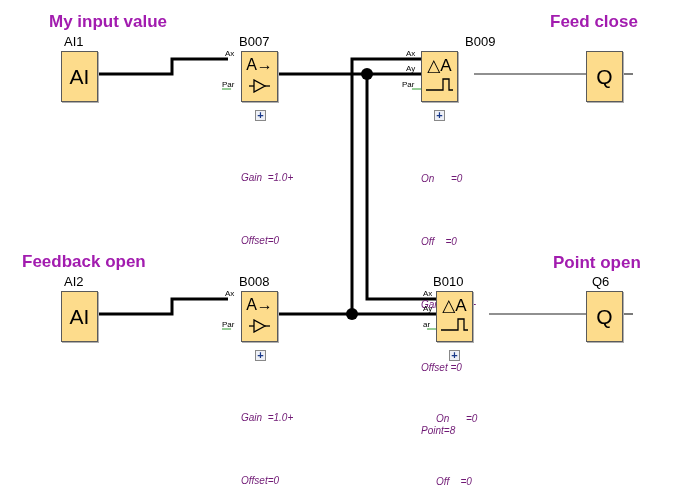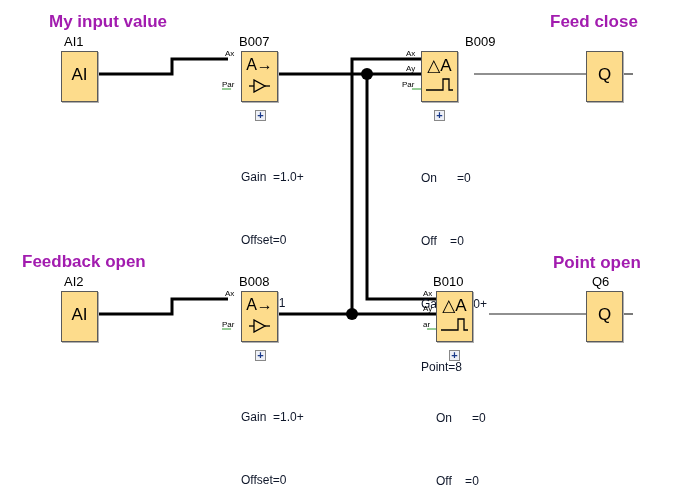--- a/index.html
+++ b/index.html
@@ -3,24 +3,24 @@
 <meta charset="utf-8">
 <style>
   html, body { margin: 0; padding: 0; background: #ffffff; }
   body { width: 676px; height: 485px; position: relative; overflow: hidden;
          font-family: "Liberation Sans", sans-serif; }
   .abs { position: absolute; }
   .title { font-weight: bold; font-size: 17px; color: #a21caf; white-space: nowrap; }
   .blk-label { font-size: 13px; color: #000; white-space: nowrap; }
   .block { background: #fddc8c; border: 1.5px solid #5a5a5a; box-sizing: border-box;
            box-shadow: 1px 1px 0 #b0b0b0; }
-  .block-text { font-size: 17px; color: #000; position: absolute; left: 0; right: 0;
+  .block-text { font-size: 21px; color: #000; position: absolute; left: 0; right: 0;
                 text-align: center; }
   .pin { font-size: 8px; color: #000; white-space: nowrap; text-align: center; }
-  .params { font-size: 12px; color: #0f172a; line-height: 21px; white-space: pre; }
+  .params { font-size: 10px; color: #701a75; line-height: 21px; white-space: pre; font-style: italic; }
   .expand { width: 11px; height: 11px; border: 1px solid #888; background: #eef0f6;
             box-sizing: border-box; font-size: 11px; line-height: 9px; text-align: center;
             color: #1a3a8a; font-weight: bold; cursor: pointer; }
   svg.wires { position: absolute; left: 0; top: 0; }
 </style>
 </head>
 <body>
 
 <svg class="wires" width="676" height="485">
 
@@ -109,20 +109,21 @@
   <span class="block-text" style="top:3px;font-size:17px;">△A</span>
   <svg class="abs" style="left:3px;top:24px;" width="30" height="16">
     <polyline points="1,14 18,14 18,3 24,3 24,14 28,14" fill="none" stroke="#000" stroke-width="1.3"></polyline>
   </svg>
 </div>
 <div class="abs expand" style="left:434px;top:110px;">+</div>
 <div class="abs params" style="left:421px;top:126px;">
   <div>On      =0</div>
   <div>Off    =0</div>
   <div>Gain   =1.0+</div>
+  <div>Offset =0</div>
   <div>Point=8</div>
 </div>
 
 <div class="abs blk-label" style="left:433px;top:274px;">B010</div>
 <div class="abs pin" style="left:423px;top:289px;">Ax</div>
 <div class="abs pin" style="left:423px;top:304px;">Ay</div>
 <div class="abs pin" style="left:423px;top:320px;">ar</div>
 <div class="abs block" style="left:436px;top:291px;width:37px;height:51px;">
   <span class="block-text" style="top:3px;font-size:17px;">△A</span>
   <svg class="abs" style="left:3px;top:24px;" width="30" height="16">

